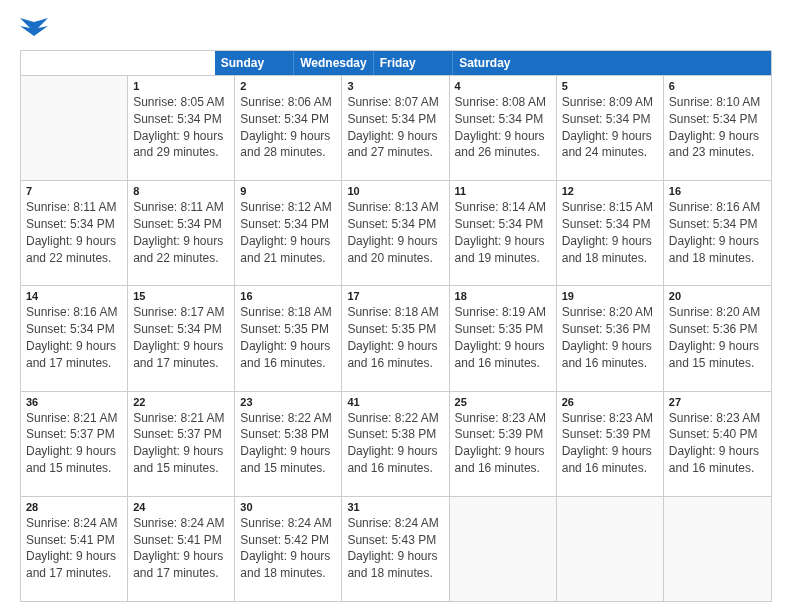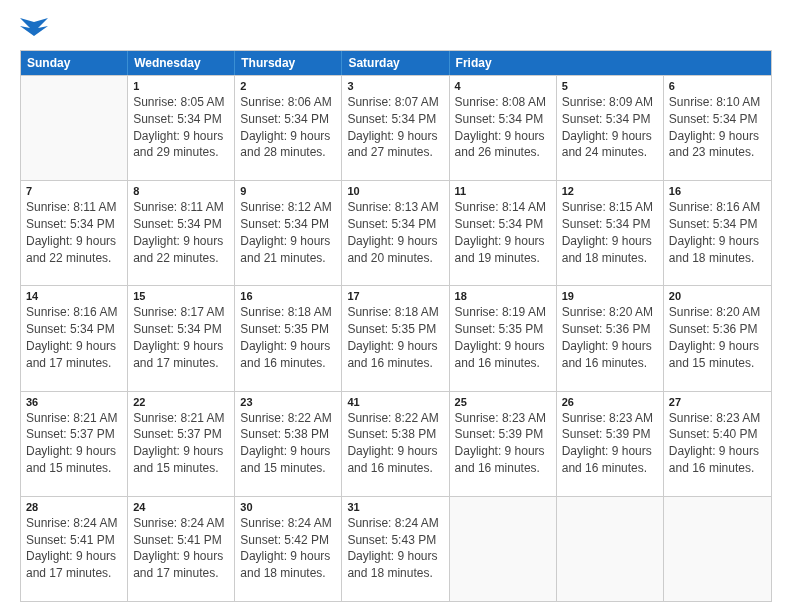--- a/index.html
+++ b/index.html
@@ -52,20 +52,21 @@
     }
     .location {
       font-size: 14px;
       color: #555;
     }
     .calendar {
       flex: 1;
       display: flex;
       flex-direction: column;
       border: 1px solid #ccc;
+      align-items: flex-end;
     }
     .cal-header {
       display: grid;
       grid-template-columns: repeat(7, 1fr);
       background: #1a6fc4;
     }
     .cal-header-cell {
       color: #fff;
       font-size: 12px;
       font-weight: bold;
@@ -125,23 +126,22 @@
     <div class="title-block">
       <div class="month-title"></div>
       <div class="location"></div>
     </div>
   </div>
 
   <div class="calendar">
     <div class="cal-header">
     <div class="cal-header-cell">Sunday</div>
         <div class="cal-header-cell">Wednesday</div>
-        <div class="cal-header-cell">Thursday</div>
+        <div class="cal-header-cell">Friday</div>
         <div class="cal-header-cell">Saturday</div>
-        <div class="cal-header-cell">Friday</div>
       </div>
     <div class="cal-body">
     <div class="cal-row">
           <div class="cal-cell empty"></div>
           <div class="cal-cell">
             <div class="day-num">1</div>
             <div class="day-info">Sunrise: 8:05 AM<br>Sunset: 5:34 PM<br>Daylight: 9 hours and 29 minutes.</div>
           </div>
           <div class="cal-cell">
             <div class="day-num">2</div>

